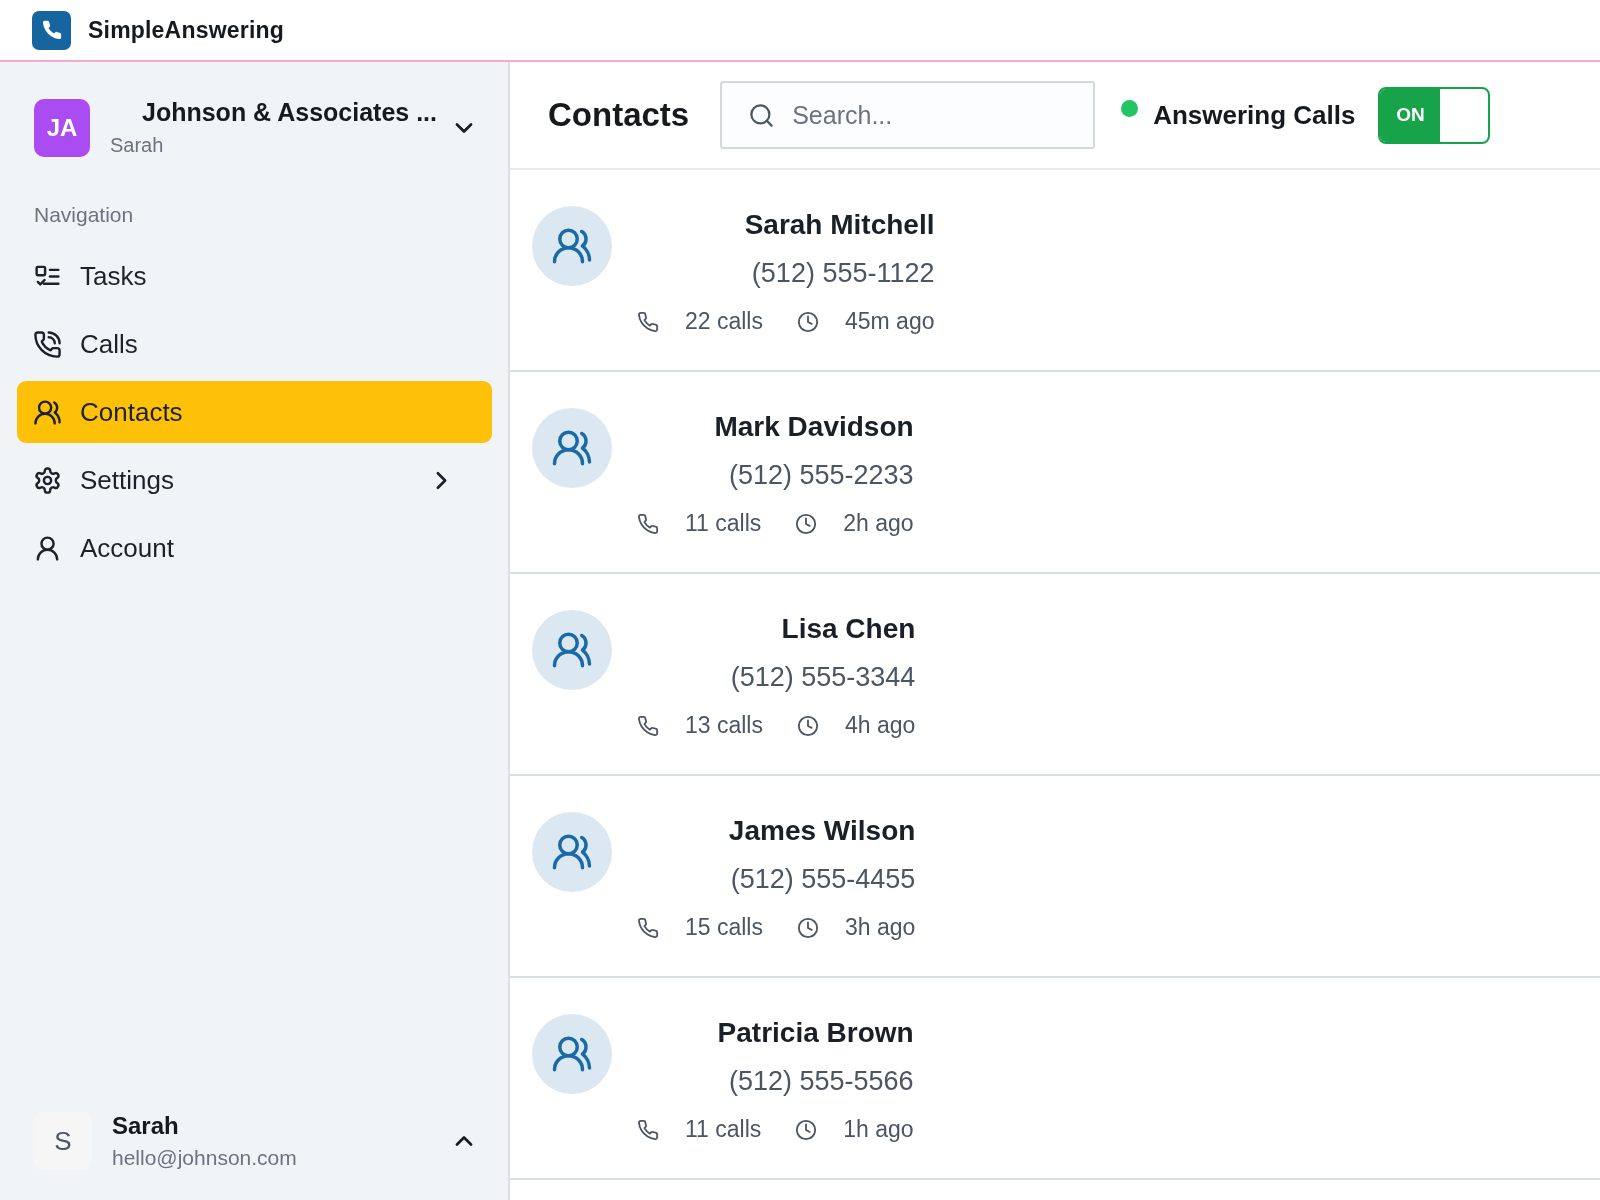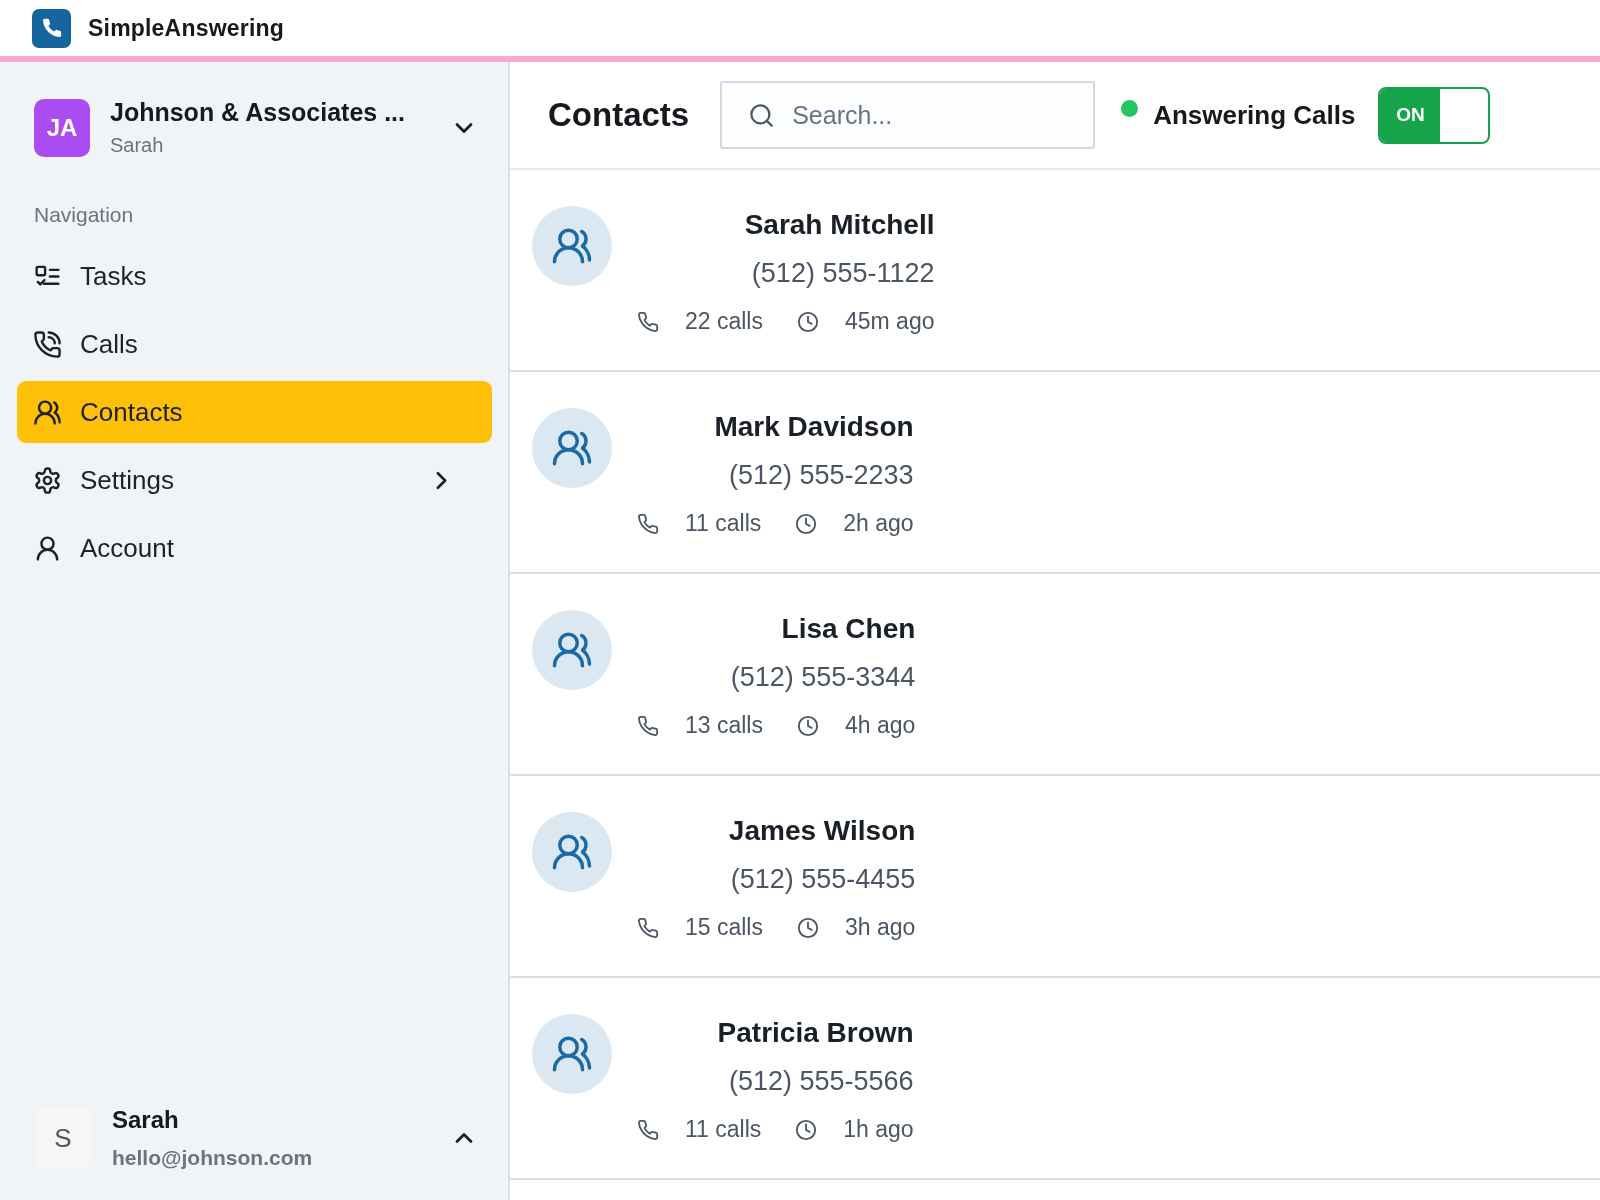--- a/index.html
+++ b/index.html
@@ -2,58 +2,58 @@
 <html><head>
 <meta charset="utf-8">
 <style>
   * { margin:0; padding:0; box-sizing:border-box; }
   html,body { width:1600px; height:1200px; overflow:hidden; background:#fff;
               font-family:"Liberation Sans", sans-serif; color:#16191d; }
   svg { display:block; }
 
   
   .topbar { height:62px; display:flex; align-items:center; padding-left:32px;
-            background:#fff; border-bottom:6px solid #f9a8d4; }
+            background:#fff; border-bottom:2px solid #f9a8d4; }
   .logo { width:39px; height:39px; border-radius:7px; background:#17659e;
           display:flex; align-items:center; justify-content:center; flex:none; }
   .app-name { margin-left:17px; font-size:23px; font-weight:700; letter-spacing:.2px; }
 
   
   .layout { display:flex; height:1138px; }
   .sidebar { width:510px; flex:none; background:#f0f4f7; border-right:2px solid #dbdfe3;
              display:flex; flex-direction:column; }
   .main { flex:1; display:flex; flex-direction:column; background:#fff; min-width:0; }
 
   
   .workspace { display:flex; align-items:center; margin:36px 30px 0 34px; cursor:pointer; }
   .ws-avatar { width:56px; height:58px; border-radius:10px; background:#ab4cf2; color:#fff;
                font-size:24px; font-weight:700; display:flex; align-items:center;
                justify-content:center; flex:none; }
   .ws-text { margin-left:20px; flex:1; min-width:0; }
-  .ws-name { font-size:25px; font-weight:700; white-space:nowrap; }
+  .ws-name { font-size:25px; font-weight:700; white-space:nowrap;margin-left:32px; }
   .ws-sub  { font-size:20px; color:#6b7280; margin-top:7px; }
   .chev { color:#1a1f27; flex:none; }
 
   
   .nav-label { margin:46px 0 12px 34px; font-size:21px; color:#6b7280; }
   .nav { padding:0 16px 0 17px; }
   .nav-item { display:flex; align-items:center; height:62px; margin-top:6px;
               padding:0 18px 0 16px; border-radius:9px; font-size:26px; color:#1c222c;
               cursor:pointer; }
   .nav-item svg { width:29px; height:29px; margin-right:18px; flex:none; color:#1c222c; }
   .nav-item.active { background:#ffc107; font-weight:500; }
   .nav-item .grow { flex:1; }
 
   
   .sidebar-footer { margin:auto 30px 30px 34px; display:flex; align-items:center; cursor:pointer; }
   .sf-avatar { width:58px; height:58px; border-radius:9px; background:#f7f6f7; color:#4b5563;
                font-size:26px; display:flex; align-items:center; justify-content:center; flex:none; }
   .sf-text { margin-left:20px; flex:1; min-width:0; }
   .sf-name { font-size:24px; font-weight:700; }
-  .sf-email { font-size:21px; color:#6b7280; margin-top:12px;font-weight:bold; }
+  .sf-email { font-size:21px; color:#6b7280; margin-top:6px; }
 
   
   .main-header { height:108px; flex:none; display:flex; align-items:center;
                  padding-left:38px; border-bottom:2px solid #e7eaec; }
   .main-title { font-size:33px; font-weight:700; }
   .search-box { margin-left:31px; width:375px; height:68px; flex:none;
                 border:2px solid #d5d9dd; border-radius:3px; background:#fcfdfe;
                 display:flex; align-items:center; padding:0 18px 0 26px; }
   .search-box svg { width:27px; height:27px; color:#4b5563; flex:none; }
   .search-input { border:none; outline:none; background:transparent; margin-left:17px;

